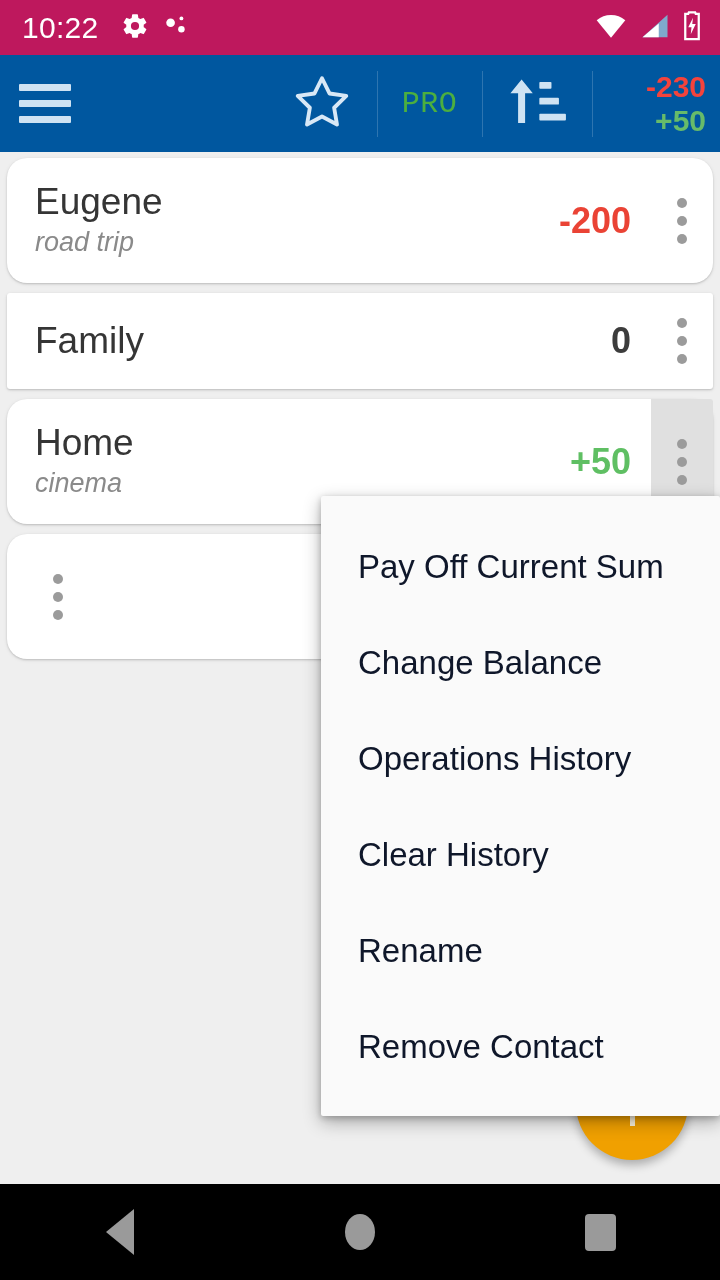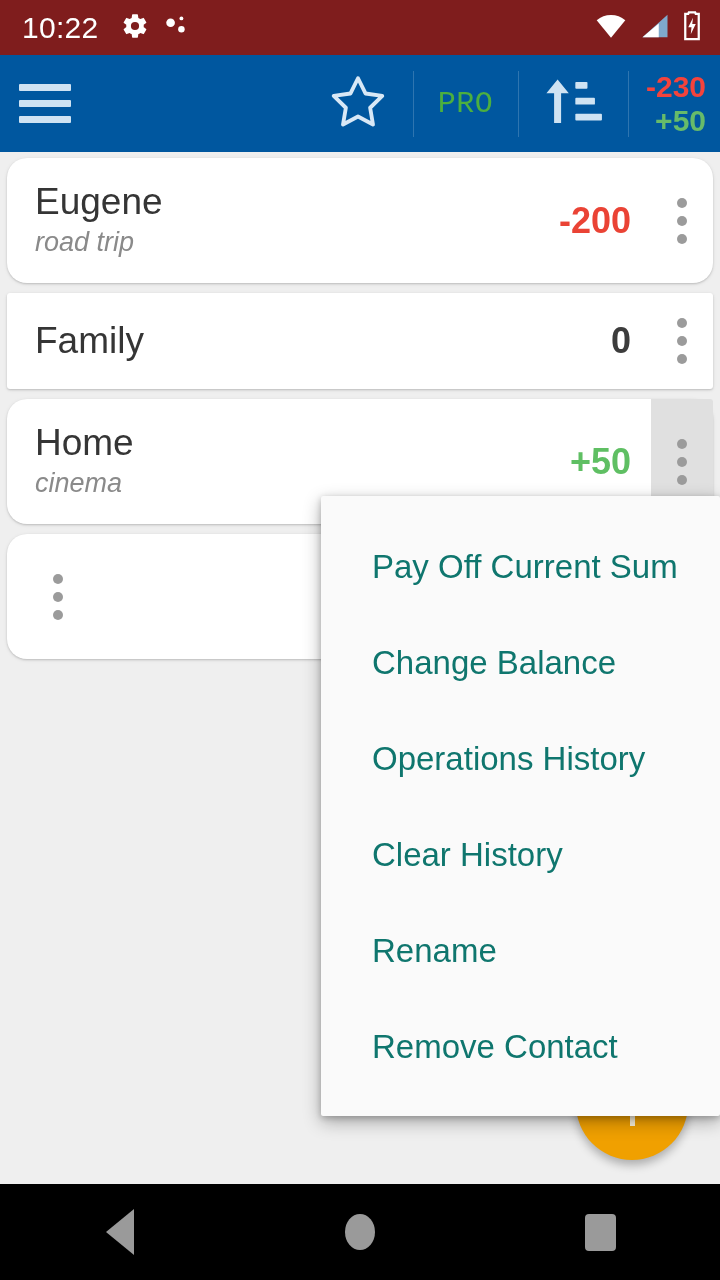--- a/index.html
+++ b/index.html
@@ -15,21 +15,21 @@
     position:relative;
     width:720px; height:1280px;
     background:#EFEFEF;
     overflow:hidden;
   }
 
   
   .statusbar {
     position:absolute; top:0; left:0;
     width:720px; height:55px;
-    background:#7f1d1d;
+    background:#be185d;
     display:flex; align-items:center;
     padding:0 18px 0 22px;
     z-index:30;
   }
   .sb-time {
     color:#FFFFFF;
     font-size:30px;
     font-weight:400;
     letter-spacing:0.3px;
     line-height:1;
@@ -68,21 +68,21 @@
   }
   .tb-sep::before {
     content:"";
     position:absolute; left:0; top:6px;
     width:1px; height:66px;
     background:rgba(255,255,255,0.18);
   }
   .tb-star   { width:110px; }
   .tb-pro    { width:105px; }
   .tb-sort   { width:110px; }
-  .tb-totals { width:92px; padding-right:14px;
+  .tb-totals { width:128px; padding-right:14px;
                display:flex; flex-direction:column;
                align-items:flex-end; justify-content:center; gap:2px; }
 
   .pro-label {
     color:#4CAF3F;
     font-size:30px;
     letter-spacing:0.5px;
     font-family:Liberation Mono, monospace;
   }
   .total-neg { color:#F4433C; font-size:30px; font-weight:bold; line-height:1.05; }
@@ -170,23 +170,23 @@
     width:399px;
     background:#FAFAFA;
     border-radius:2px;
     box-shadow:0 6px 18px rgba(0,0,0,0.30), 0 2px 6px rgba(0,0,0,0.22);
     padding:22px 0 22px 0;
     z-index:20;
   }
   .menu-item {
     height:96px;
     display:flex; align-items:center;
-    padding-left:51px;
+    padding-left:37px;
     font-size:33px;
-    color:#0f766e;
+    color:#0f172a;
     line-height:1;
     white-space:nowrap;
   }
 
   
   .navbar {
     position:absolute; left:0; top:1184px;
     width:720px; height:96px;
     background:#000000;
     display:flex; align-items:center; justify-content:space-around;

